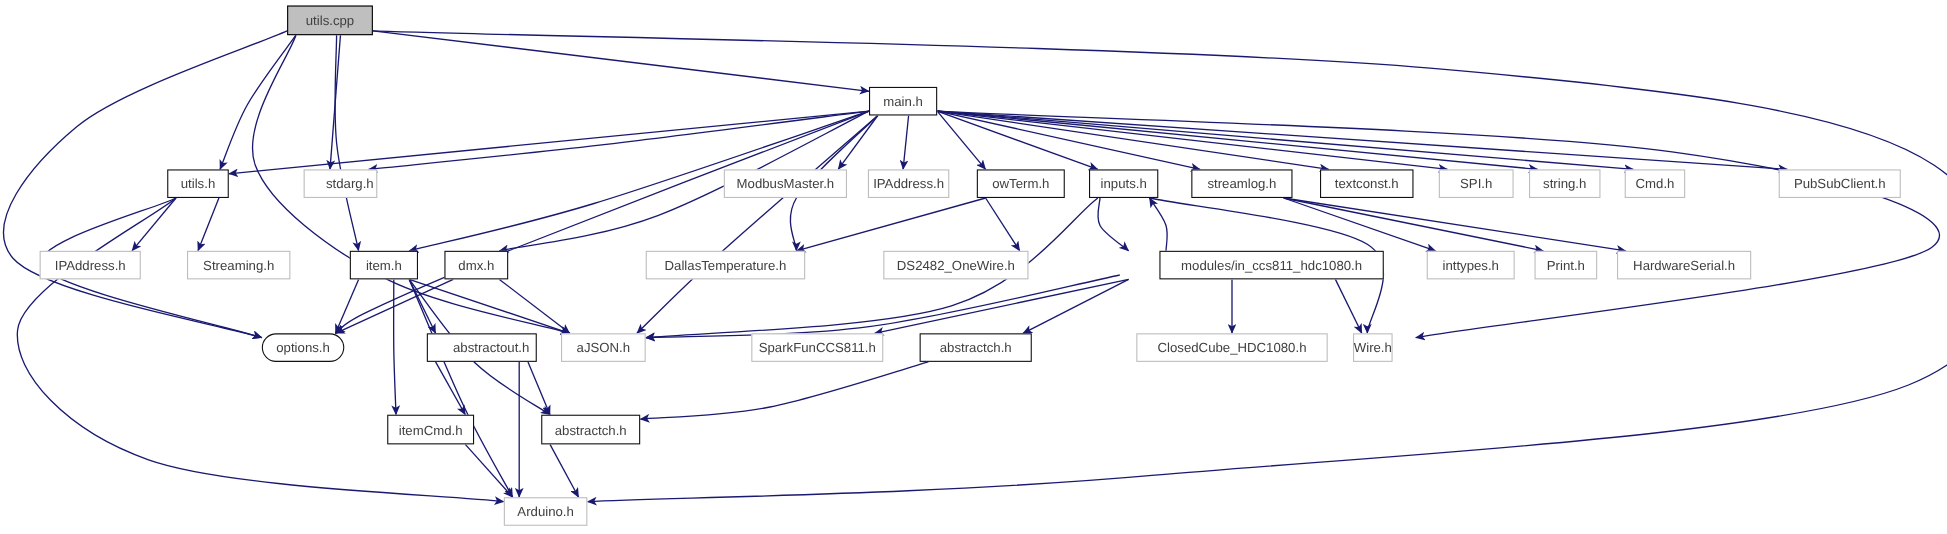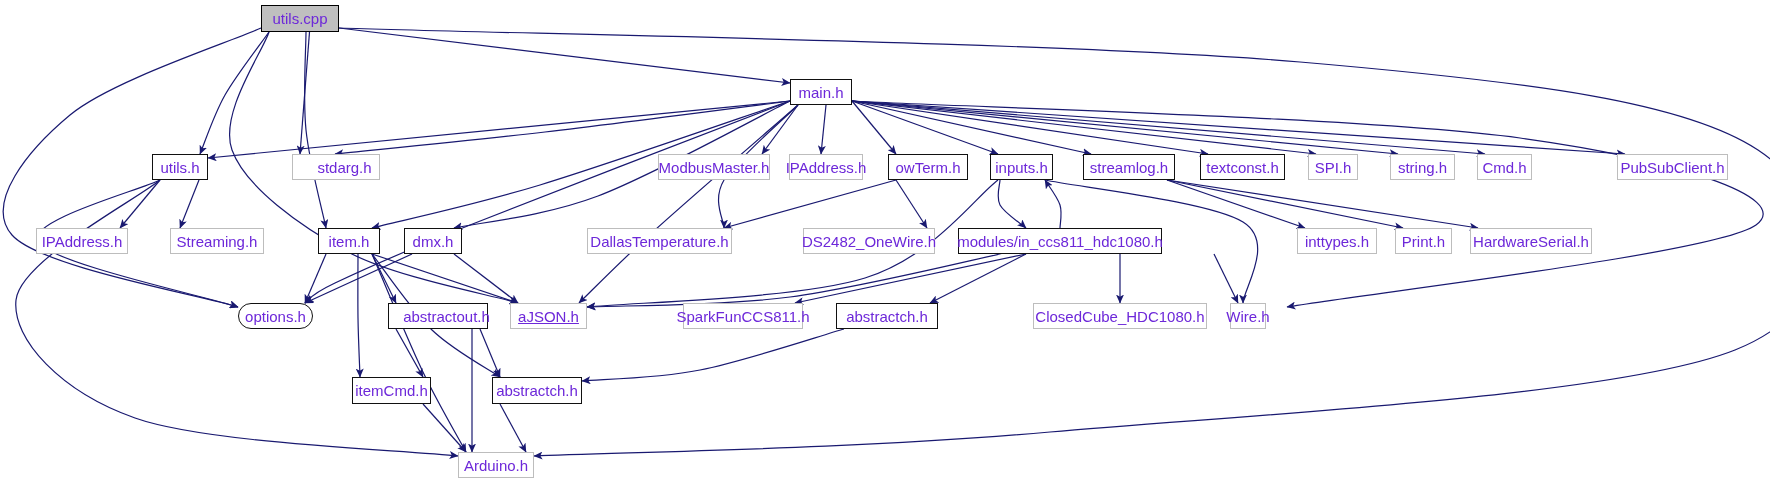--- a/index.html
+++ b/index.html
@@ -2,21 +2,21 @@
 <html><head>
 <meta charset="utf-8">
 <style>
   html,body{margin:0;padding:0;background:#ffffff;}
   body{width:1770px;height:485px;position:relative;font-family:"Liberation Sans",sans-serif;}
   #graph{position:relative;width:1770px;height:485px;overflow:hidden;background:#fff;}
   #edges{position:absolute;left:0;top:0;z-index:1;}
   .node{
     position:absolute;box-sizing:border-box;z-index:2;
     display:flex;align-items:center;justify-content:center;
-    background:#ffffff;color:#6d28d9;font-size:15px;line-height:1;
+    background:#ffffff;color:#404040;font-size:12px;line-height:1;
     white-space:nowrap;
   }
   .node.external{border:1px solid #bdbdbd;}
   .node.internal{border:1.5px solid #111111;}
   .node.current{background:#bfbfbf;border:1.5px solid #000000;}
 </style>
 </head>
 <body>
 
 <div id="graph">
@@ -83,44 +83,44 @@
         <path d="M472,329 C472.0,340.0 472.0,374.5 472,395 C472.0,415.5 472.0,442.5 472,452" fill="none" stroke="#191970" stroke-width="1.2" marker-end="url(#arrow)"></path>
         <path d="M844,329 C820.0,335.8 743.7,361.3 700,370 C656.3,378.7 601.7,379.2 582,381" fill="none" stroke="#191970" stroke-width="1.2" marker-end="url(#arrow)"></path>
         <path d="M423,404 L466,452" fill="none" stroke="#191970" stroke-width="1.2" marker-end="url(#arrow)"></path>
         <path d="M500,404 L526,452" fill="none" stroke="#191970" stroke-width="1.2" marker-end="url(#arrow)"></path>
       </g>
   </svg>
   <div id="nodes">
       <div class="node current" style="left: 261px; top: 5px; width: 78px; height: 27px;">utils.cpp</div>
       <div class="node internal" style="left: 790px; top: 79px; width: 62px; height: 26px;">main.h</div>
       <div class="node internal" style="left: 152px; top: 154px; width: 56px; height: 26px;">utils.h</div>
-      <div class="node external" style="left: 292px; top: 154px; width: 88px; height: 26px; padding-left: 17px;">stdarg.h</div>
+      <div class="node external" style="left: 276px; top: 154px; width: 67px; height: 26px; padding-left: 17px;">stdarg.h</div>
       <div class="node external" style="left: 658px; top: 154px; width: 112px; height: 26px;">ModbusMaster.h</div>
       <div class="node external" style="left: 789px; top: 154px; width: 74px; height: 26px;">IPAddress.h</div>
       <div class="node internal" style="left: 888px; top: 154px; width: 80px; height: 26px;">owTerm.h</div>
       <div class="node internal" style="left: 990px; top: 154px; width: 63px; height: 26px;">inputs.h</div>
       <div class="node internal" style="left: 1083px; top: 154px; width: 92px; height: 26px;">streamlog.h</div>
       <div class="node internal" style="left: 1200px; top: 154px; width: 85px; height: 26px;">textconst.h</div>
-      <div class="node external" style="left: 1308px; top: 154px; width: 50px; height: 26px;">SPI.h</div>
+      <div class="node external" style="left: 1308px; top: 154px; width: 68px; height: 26px;">SPI.h</div>
       <div class="node external" style="left: 1390px; top: 154px; width: 65px; height: 26px;">string.h</div>
       <div class="node external" style="left: 1477px; top: 154px; width: 55px; height: 26px;">Cmd.h</div>
       <div class="node external" style="left: 1617px; top: 154px; width: 111px; height: 26px;">PubSubClient.h</div>
       <div class="node external" style="left: 36px; top: 228px; width: 92px; height: 26px;">IPAddress.h</div>
       <div class="node external" style="left: 152px; top: 228px; width: 94px; height: 26px; margin-left: 18px;">Streaming.h</div>
       <div class="node internal" style="left: 318px; top: 228px; width: 62px; height: 26px;">item.h</div>
       <div class="node internal" style="left: 404px; top: 228px; width: 58px; height: 26px;">dmx.h</div>
       <div class="node external" style="left: 587px; top: 228px; width: 145px; height: 26px;">DallasTemperature.h</div>
       <div class="node external" style="left: 803px; top: 228px; width: 132px; height: 26px;">DS2482_OneWire.h</div>
-      <div class="node internal" style="left: 958px; top: 228px; width: 204px; height: 26px;">modules/in_ccs811_hdc1080.h</div>
+      <div class="node internal" style="left: 1054px; top: 228px; width: 204px; height: 26px;">modules/in_ccs811_hdc1080.h</div>
       <div class="node external" style="left: 1297px; top: 228px; width: 80px; height: 26px;">inttypes.h</div>
       <div class="node external" style="left: 1395px; top: 228px; width: 57px; height: 26px;">Print.h</div>
       <div class="node external" style="left: 1470px; top: 228px; width: 122px; height: 26px; text-align: right;">HardwareSerial.h</div>
       <div class="node internal" style="left: 238px; top: 303px; width: 75px; height: 26px; border-radius: 13px;">options.h</div>
       <div class="node internal" style="left: 388px; top: 303px; width: 100px; height: 26px; padding-left: 17px;">abstractout.h</div>
-      <div class="node external" style="left: 510px; top: 303px; width: 77px; height: 26px; text-decoration: underline;">aJSON.h</div>
+      <div class="node external" style="left: 510px; top: 303px; width: 77px; height: 26px;">aJSON.h</div>
       <div class="node external" style="left: 683px; top: 303px; width: 120px; height: 26px;">SparkFunCCS811.h</div>
       <div class="node internal" style="left: 836px; top: 303px; width: 102px; height: 26px;">abstractch.h</div>
       <div class="node external" style="left: 1033px; top: 303px; width: 174px; height: 26px;">ClosedCube_HDC1080.h</div>
       <div class="node external" style="left: 1230px; top: 303px; width: 36px; height: 26px;">Wire.h</div>
       <div class="node internal" style="left: 352px; top: 377px; width: 79px; height: 27px;">itemCmd.h</div>
       <div class="node internal" style="left: 492px; top: 377px; width: 90px; height: 27px;">abstractch.h</div>
       <div class="node external" style="left: 458px; top: 452px; width: 76px; height: 26px;">Arduino.h</div>
     </div>
 </div>
 

